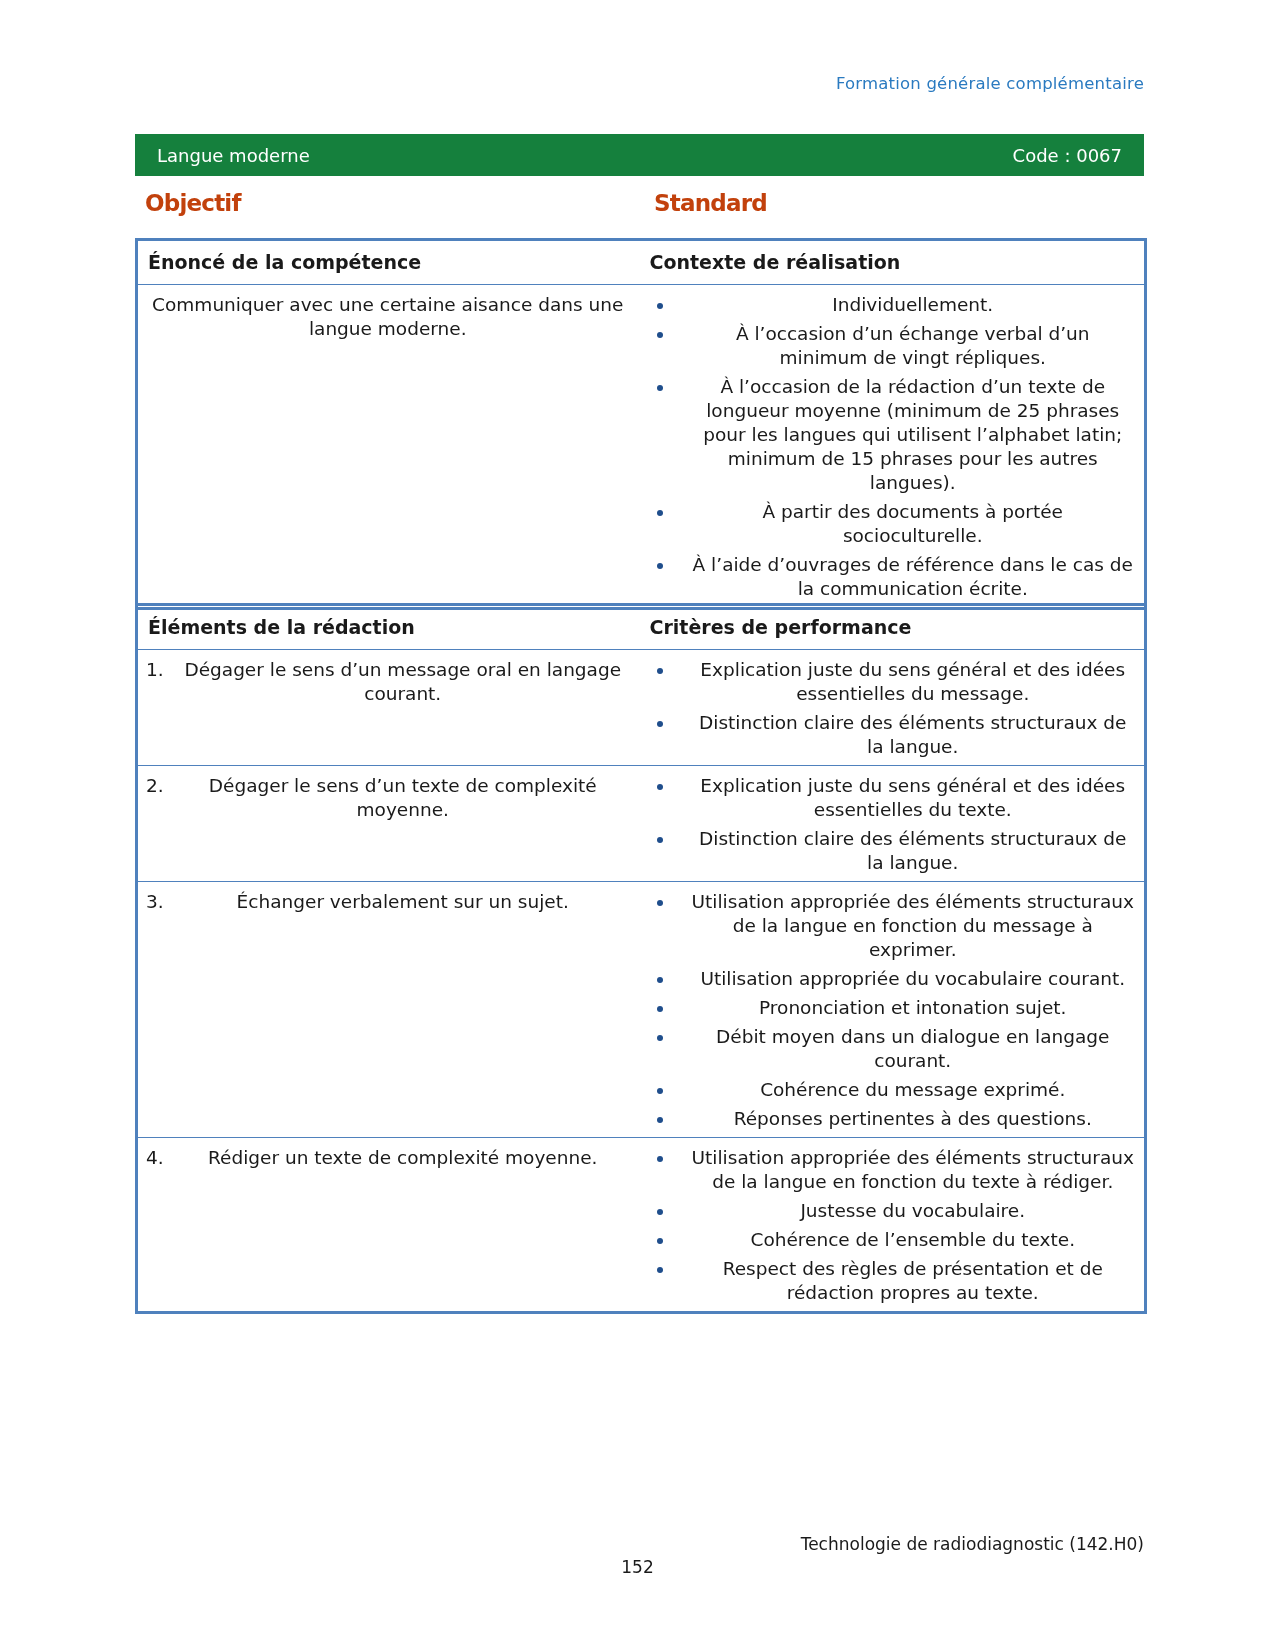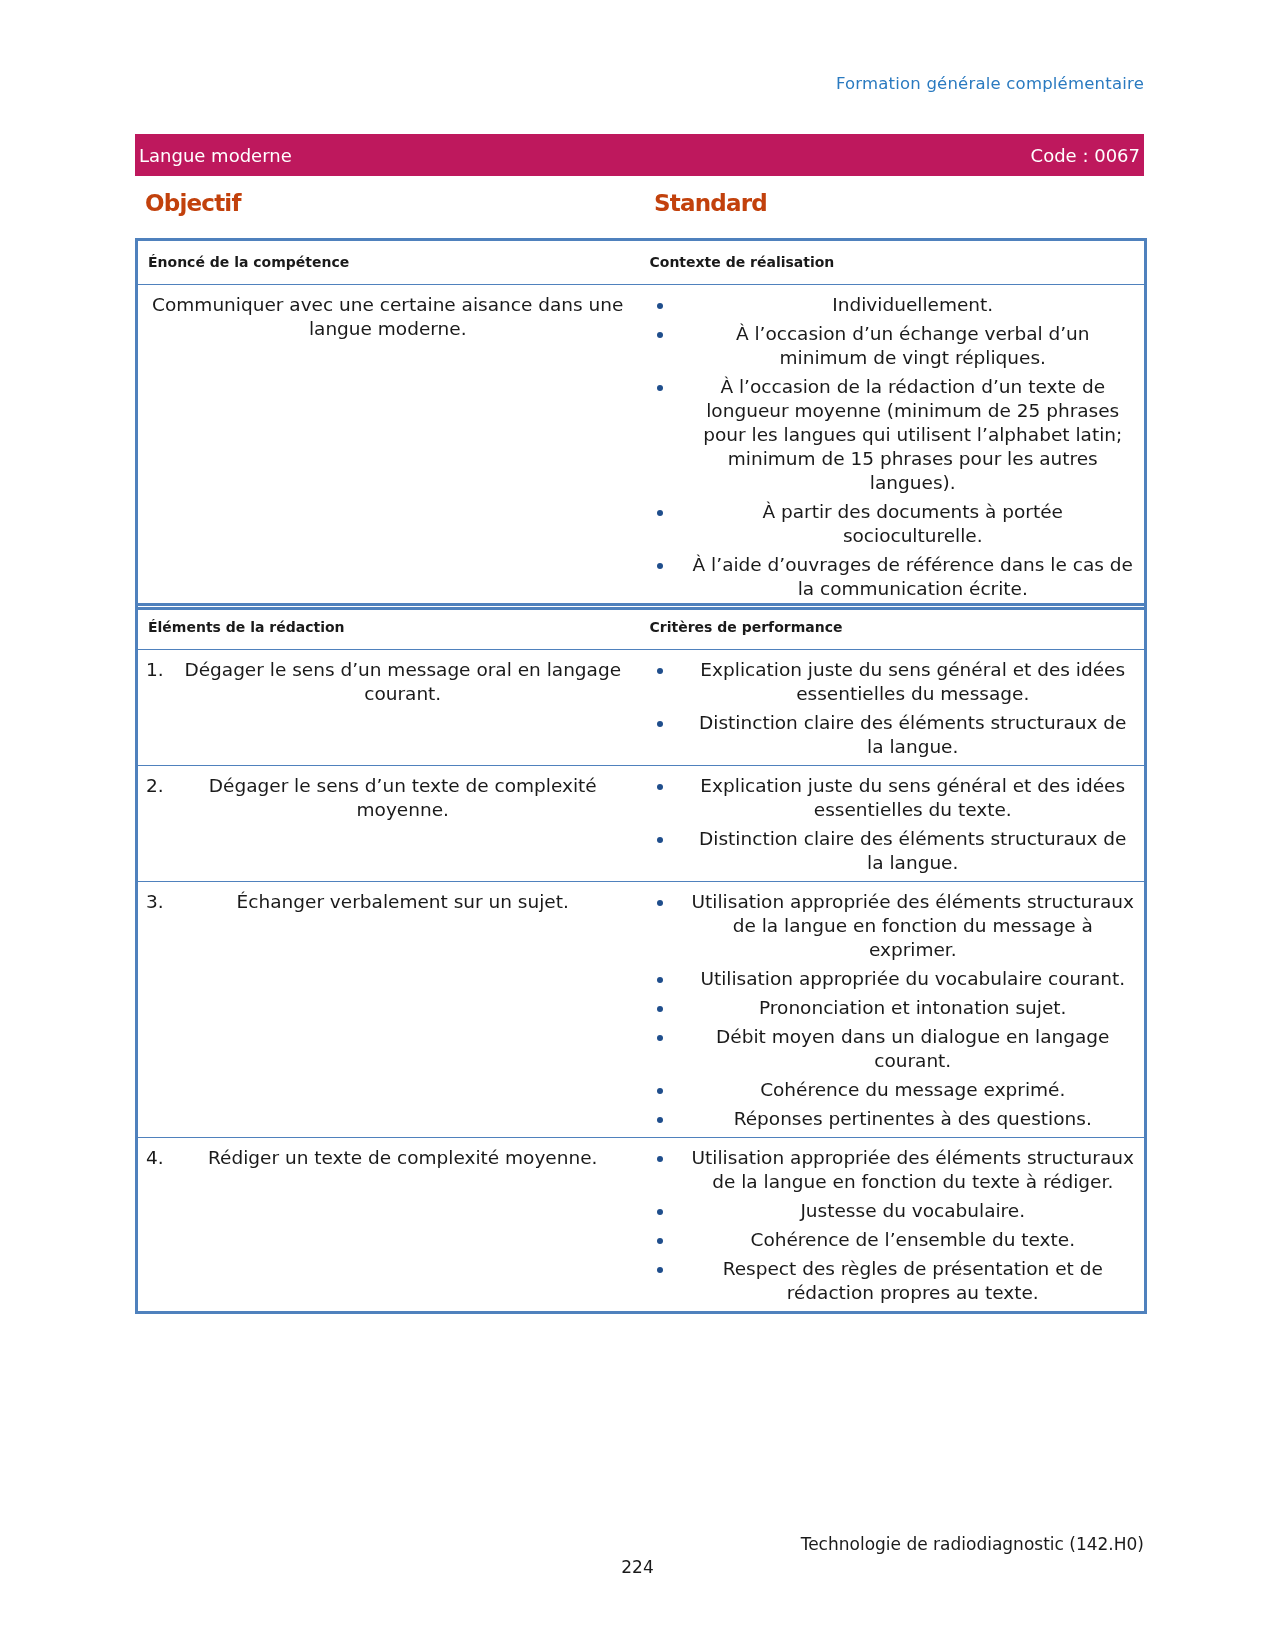--- a/index.html
+++ b/index.html
@@ -1,26 +1,26 @@
 <!DOCTYPE html>
 <html><head>
 <meta charset="utf-8">
 <style>
   html, body { margin: 0; padding: 0; background: #ffffff; }
   body { width: 1275px; height: 1650px; position: relative; font-family: "DejaVu Sans", sans-serif; color: #1a1a1a; }
   .running-head { position: absolute; top: 74px; right: 131px; font-size: 16.5px; color: #2a7ac0; letter-spacing: 0.2px; }
-  .title-bar { position: absolute; top: 134px; left: 135px; width: 1009px; height: 42px; background: #be185d; color: #ffffff; display: flex; justify-content: space-between; align-items: center; box-sizing: border-box; padding: 0 4px; font-size: 18px; }
+  .title-bar { position: absolute; top: 134px; left: 135px; width: 1009px; height: 42px; background: #15803d; color: #ffffff; display: flex; justify-content: space-between; align-items: center; box-sizing: border-box; padding: 0 22px; font-size: 18px; }
   .col-heads { position: absolute; top: 190px; left: 135px; width: 1009px; height: 34px; }
   .col-head { position: absolute; top: 0; font-family: "DejaVu Sans", sans-serif; font-weight: bold; font-size: 23px; color: #c2410c; letter-spacing: -0.8px; }
   .col-head.left { left: 10px; }
   .col-head.right { left: 519px; }
   table.grid { position: absolute; left: 135px; width: 1009px; border-collapse: collapse; border: 3px solid #4f81bd; table-layout: fixed; font-size: 18.5px; line-height: 24px; }
   table.grid col.c1 { width: 503px; }
   table.grid col.c2 { width: 506px; }
-  table.grid th { text-align: left; font-weight: bold; font-size: 14px; padding: 9px 10px 10px 10px; border-bottom: 1.5px solid #4f81bd; }
+  table.grid th { text-align: left; font-weight: bold; font-size: 19px; padding: 9px 10px 10px 10px; border-bottom: 1.5px solid #4f81bd; }
   table.grid td { vertical-align: top; padding: 8px 10px 6px 8px; text-align: center; }
   table.grid tr.data + tr.data td { border-top: 1.5px solid #4f81bd; }
   table.grid td.right, table.grid th.right { padding-left: 10px; }
   ul.bullets { list-style: none; margin: 0; padding: 0; }
   ul.bullets li { position: relative; padding-left: 42px; margin-bottom: 5px; }
   ul.bullets li:last-child { margin-bottom: 0; }
   ul.bullets li .dot { position: absolute; left: 7px; top: 10px; width: 6px; height: 6px; border-radius: 50%; background: #1f4e8c; }
   .num-item { position: relative; padding-left: 30px; }
   .num-item .num { position: absolute; left: 0; top: 0; }
   #t1 { top: 238px; }
@@ -125,13 +125,13 @@
         <li><span class="dot"></span><span>Justesse du vocabulaire.</span></li>
         <li><span class="dot"></span><span>Cohérence de l’ensemble du texte.</span></li>
         <li><span class="dot"></span><span>Respect des règles de présentation et de rédaction propres au texte.</span></li>
       </ul>
     </td>
   </tr>
 </tbody>
   </table>
 
 <div class="footer-title">Technologie de radiodiagnostic (142.H0)</div>
-<div class="page-num">224</div>
+<div class="page-num">152</div>
 
 </body></html>

